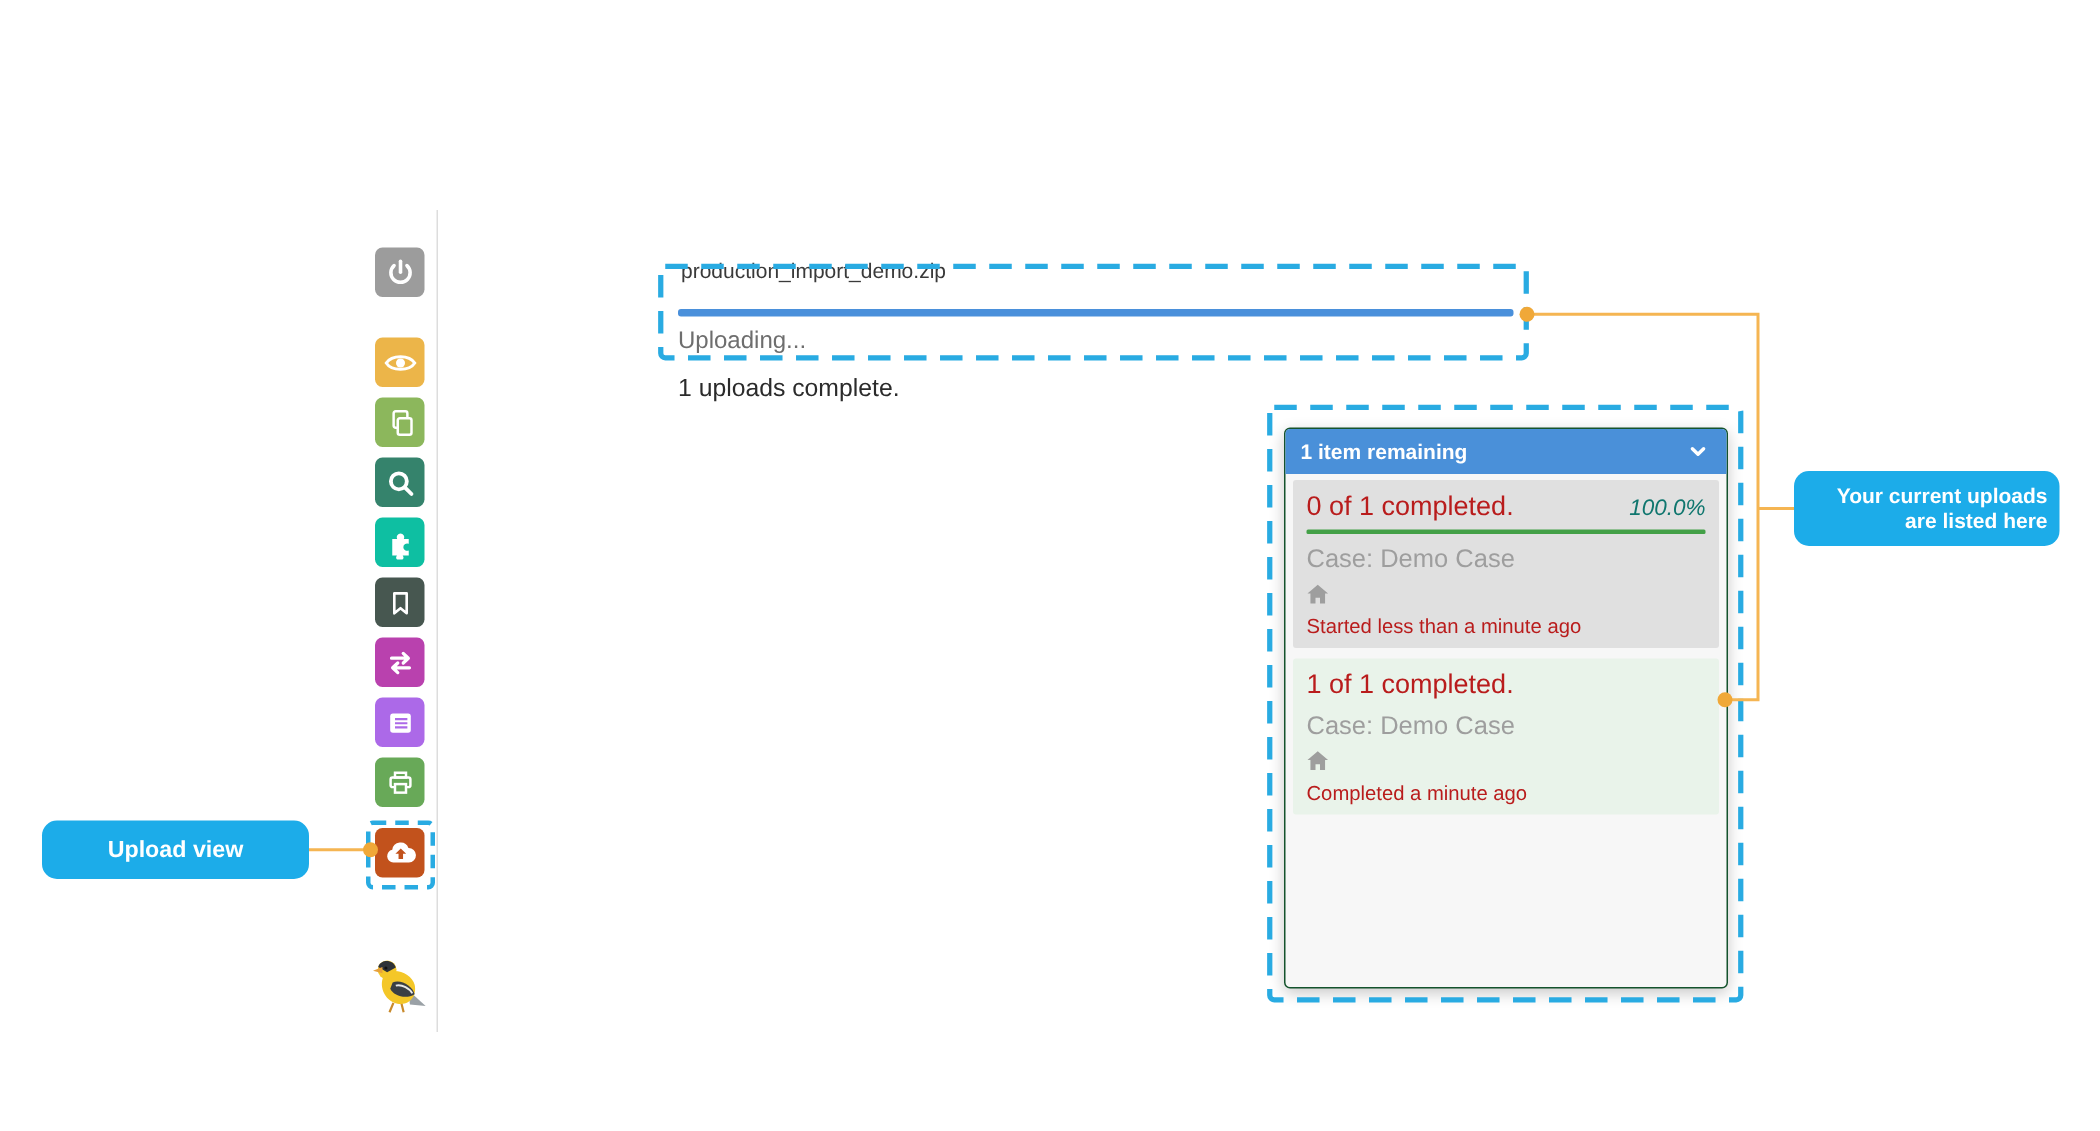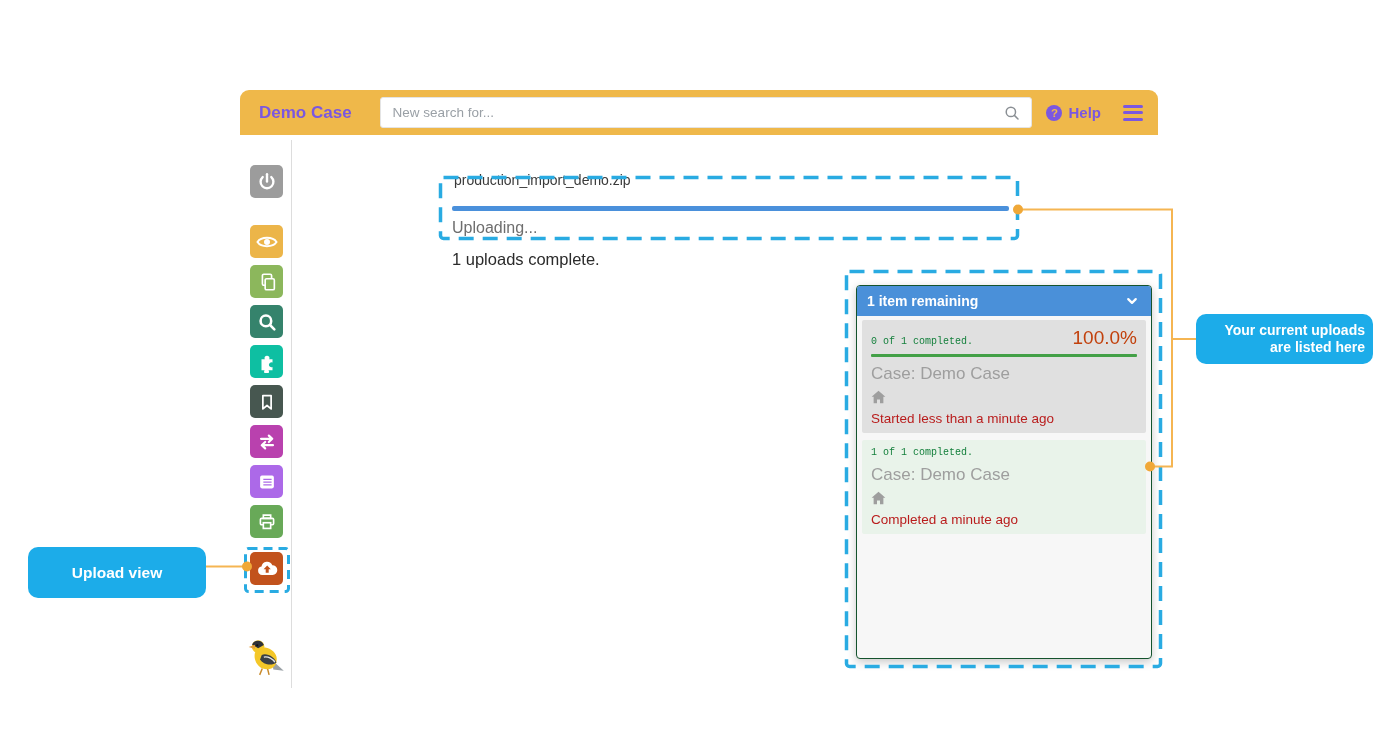--- a/index.html
+++ b/index.html
@@ -53,66 +53,45 @@
   .queue { position:absolute; left:856px; top:285px; width:296px; height:374px;
            background:#F7F7F7; border:1px solid #14532d; border-radius:4px;
            box-shadow:0 3px 10px rgba(0,0,0,.22); z-index:2; }
   .queue-header { height:30px; background:#4A90D9; border-radius:3px 3px 0 0;
                   display:flex; align-items:center; justify-content:space-between;
                   padding:0 10px; color:#fff; font-weight:bold; font-size:14px; cursor:pointer; }
   .q-card { margin:4px 5px; padding:7px 9px; border-radius:2px; }
   .q-card.active { background:#E0E0E0; }
   .q-card.done { background:#E9F3EA; margin-top:7px; }
   .q-row { display:flex; justify-content:space-between; align-items:baseline; }
-  .q-title { font-size:10px; color:#15803d;font-family:Liberation Mono, monospace; }
-  .q-pct { font-size:19px; color:#c2410c; }
+  .q-title { font-size:18px; color:#b91c1c; }
+  .q-pct { font-size:15px; color:#0f766e;font-style:italic; }
   .q-progress { height:3px; background:#43A047; margin-top:5px; border-radius:1px; width:100%; }
   .q-case { font-size:17px; color:#9e9e9e; margin-top:7px; }
   .q-home { margin-top:6px; line-height:0; }
   .q-time { font-size:13.5px; color:#b91c1c; margin-top:7px; }
   .q-section { margin:11px 9px 0; padding-bottom:8px; font-size:11px; font-weight:bold;
                color:#8c8c8c; letter-spacing:.6px; border-bottom:1px dotted #c9c9c9; }
 
   
   .callout { position:absolute; background:#1CACE9; border-radius:10px; color:#fff; font-weight:bold;
              display:flex; align-items:center; justify-content:center; text-align:right; z-index:6; }
-  .callout.left  { left:28px;  top:547px; width:178px; height:51px; font-size:15.5px; }
+  .callout.left  { left:28px;  top:547px; width:178px; height:39px; font-size:15.5px; }
   .callout.right { left:1196px; top:314px; width:177px; height:50px; font-size:14px;
                    line-height:1.25; padding:0 8px; }
 
   
   .overlay { position:absolute; left:0; top:0; width:1400px; height:754px;
              pointer-events:none; z-index:5; }
 </style>
 </head>
 <body>
 
 <div class="stage">
 
-  <header class="topbar">
-    <span class="case-title">Demo Case</span>
-    <div class="searchbox">
-      <input type="text" placeholder="New search for..." style="">
-      <span class="search-glyph">
-        <svg width="18" height="18" viewBox="0 0 24 24">
-          <circle cx="10.5" cy="10.5" r="6.2" fill="none" stroke="#8a8f94" stroke-width="2"></circle>
-          <path d="M15.2 15.2L20 20" stroke="#8a8f94" stroke-width="2" stroke-linecap="round"></path>
-        </svg>
-      </span>
-    </div>
-    <div class="help">
-      <span class="help-badge">?</span>
-      <span>Help</span>
-    </div>
-    <div class="hamburger">
-      <i></i>
-        <i></i>
-        <i></i>
-    </div>
-  </header>
 
   <div class="side-divider"></div>
 
   <button class="side-btn b-power">
     <span>
         <svg width="22" height="22" viewBox="0 0 24 24">
       <path d="M12 3.5v8" stroke="#fff" stroke-width="2.6" stroke-linecap="round"></path>
       <path d="M7.3 6.6a7 7 0 1 0 9.4 0" fill="none" stroke="#fff" stroke-width="2.6" stroke-linecap="round"></path>
     </svg>
       </span>

